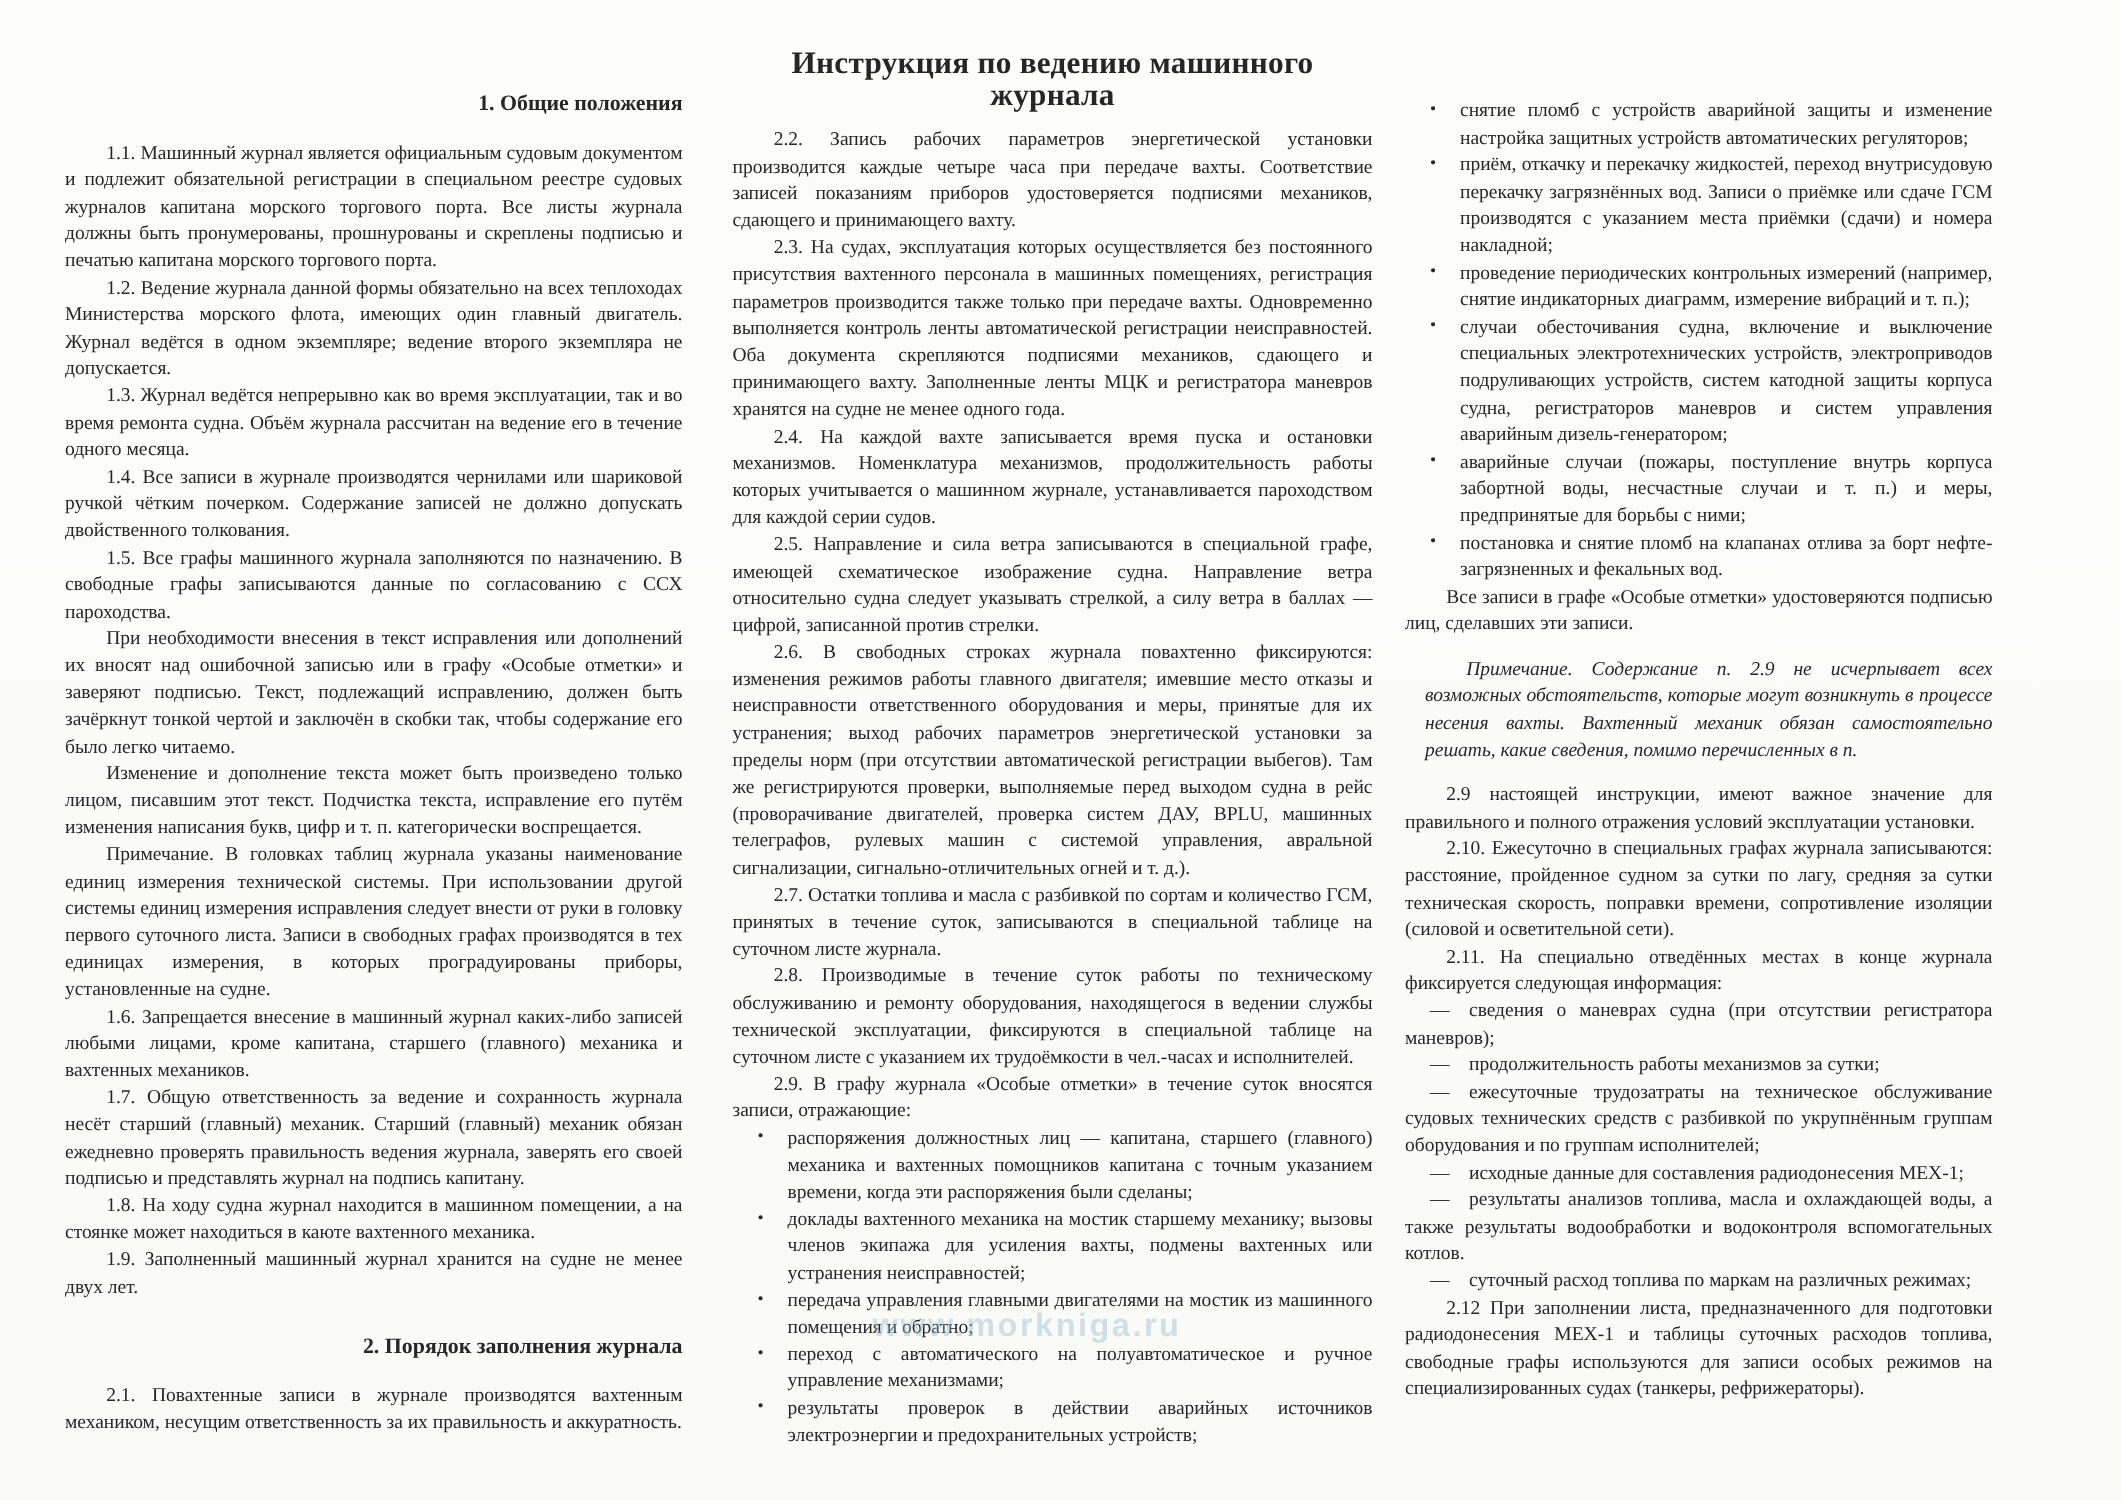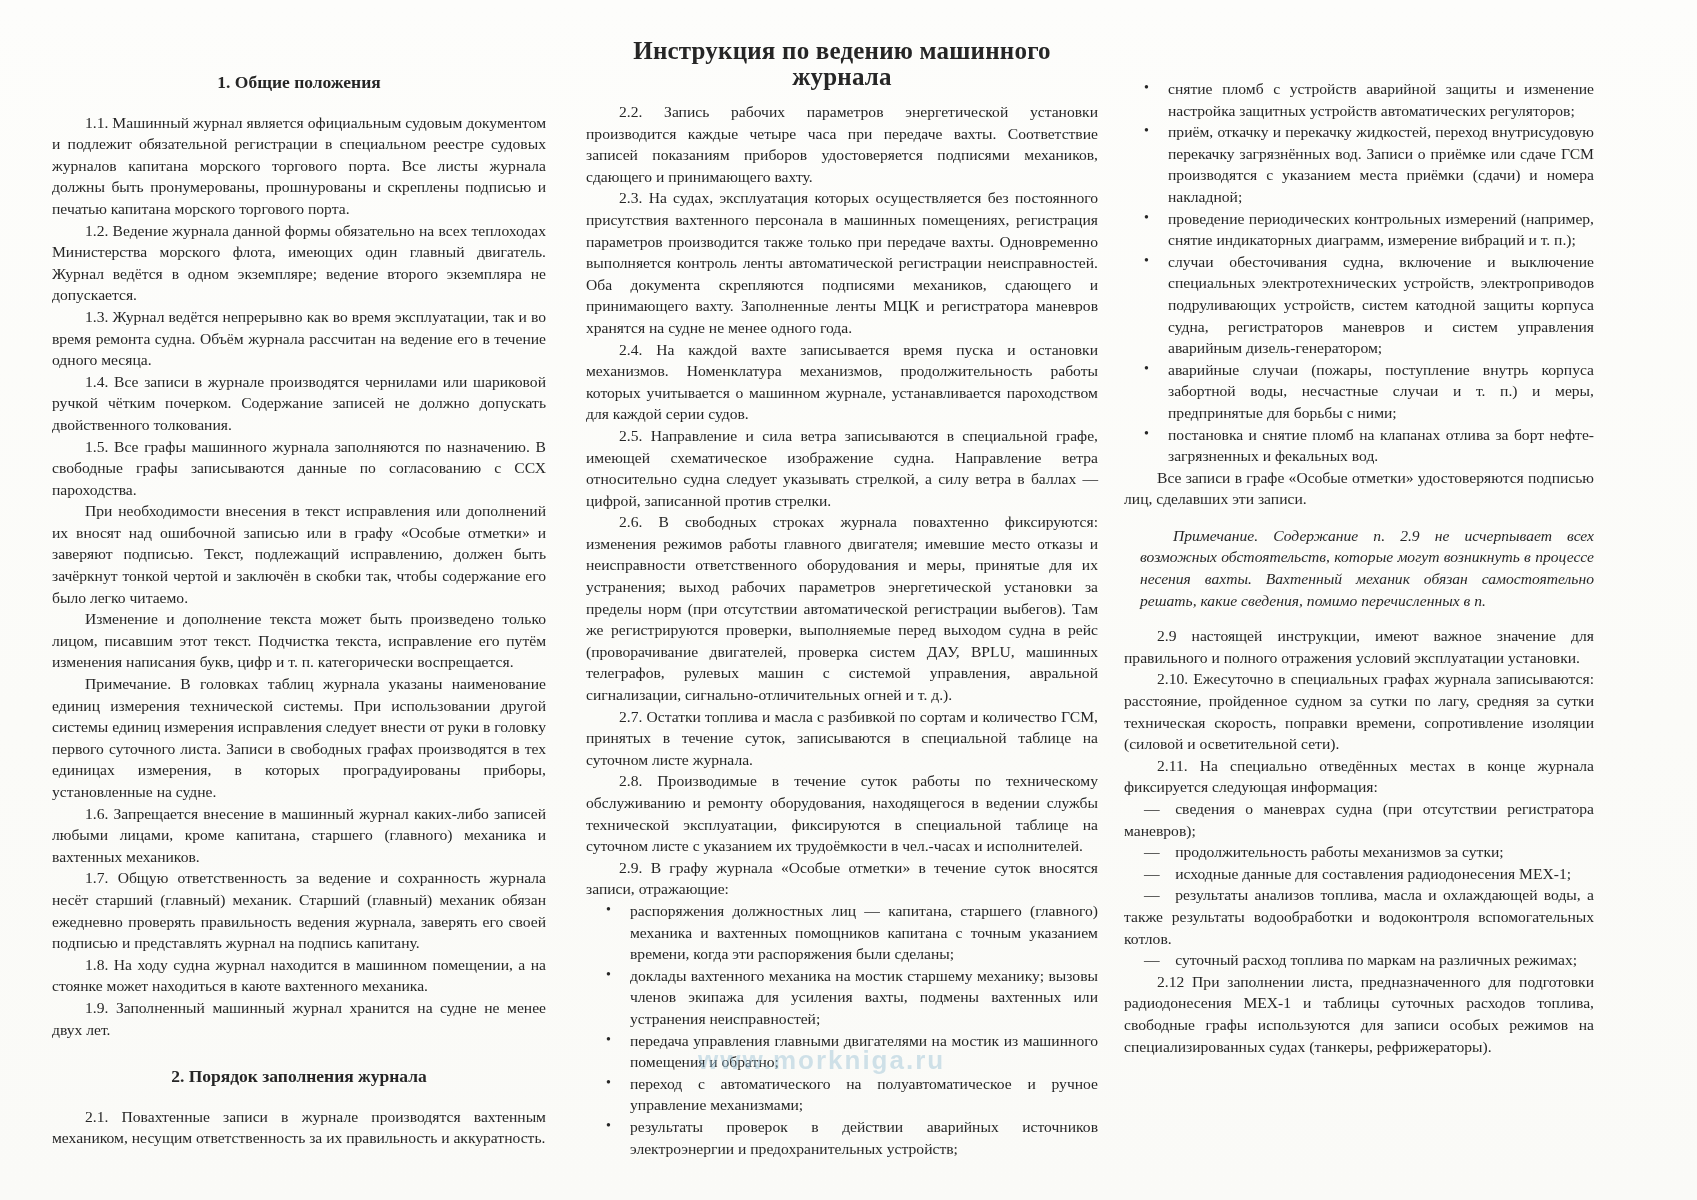--- a/index.html
+++ b/index.html
@@ -36,21 +36,21 @@
     font-weight: bold;
     text-align: center;
     line-height: 26px;
     margin: 0 0 11px 0;
     letter-spacing: 0.2px;
   }
   .blk { text-align: justify; }
   .heading {
     font-size: 17.5px;
     font-weight: bold;
-    text-align: center;
+    text-align: right;
     margin: 26px 0 18px 0;
   }
   .col-1 .heading:first-child { margin-top: 34px; }
   .paragraph { text-indent: 33px; }
   .note-italic {
     font-style: italic;
     text-indent: 33px;
     margin: 15px 0 14px 16px;
   }
   .bullet {
@@ -126,20 +126,21 @@
         <div class="blk bullet"><span class="marker">•</span><span>случаи обесточивания судна, включение и выключение специальных электротехнических устройств, электроприводов подруливающих устройств, систем катодной защиты корпуса судна, регистраторов маневров и систем управления аварийным дизель-генератором;</span></div>
         <div class="blk bullet"><span class="marker">•</span><span>аварийные случаи (пожары, поступление внутрь корпуса забортной воды, несчастные случаи и т. п.) и меры, предпринятые для борьбы с ними;</span></div>
         <div class="blk bullet"><span class="marker">•</span><span>постановка и снятие пломб на клапанах отлива за борт нефте-загрязненных и фекальных вод.</span></div>
         <div class="blk paragraph">Все записи в графе «Особые отметки» удостоверяются подписью лиц, сделавших эти записи.</div>
         <div class="blk note-italic">Примечание. Содержание п. 2.9 не исчерпывает всех возможных обстоятельств, которые могут возникнуть в процессе несения вахты. Вахтенный механик обязан самостоятельно решать, какие сведения, помимо перечисленных в п.</div>
         <div class="blk paragraph">2.9 настоящей инструкции, имеют важное значение для правильного и полного отражения условий эксплуатации установки.</div>
         <div class="blk paragraph">2.10. Ежесуточно в специальных графах журнала записываются: расстояние, пройденное судном за сутки по лагу, средняя за сутки техническая скорость, поправки времени, сопротивление изоляции (силовой и осветительной сети).</div>
         <div class="blk paragraph">2.11. На специально отведённых местах в конце журнала фиксируется следующая информация:</div>
         <div class="blk dash">— сведения о маневрах судна (при отсутствии регистратора маневров);</div>
         <div class="blk dash">— продолжительность работы механизмов за сутки;</div>
+        <div class="blk dash">— ежесуточные трудозатраты на техническое обслуживание судовых технических средств с разбивкой по укрупнённым группам оборудования и по группам исполнителей;</div>
         <div class="blk dash">— исходные данные для составления радиодонесения МЕХ-1;</div>
         <div class="blk dash">— результаты анализов топлива, масла и охлаждающей воды, а также результаты водообработки и водоконтроля вспомогательных котлов.</div>
         <div class="blk dash">— суточный расход топлива по маркам на различных режимах;</div>
         <div class="blk paragraph">2.12 При заполнении листа, предназначенного для подготовки радиодонесения МЕХ-1 и таблицы суточных расходов топлива, свободные графы используются для записи особых режимов на специализированных судах (танкеры, рефрижераторы).</div>
       </div>
   </div>
   <div class="watermark">www.morkniga.ru</div>
 </div>
 
 </body></html>

